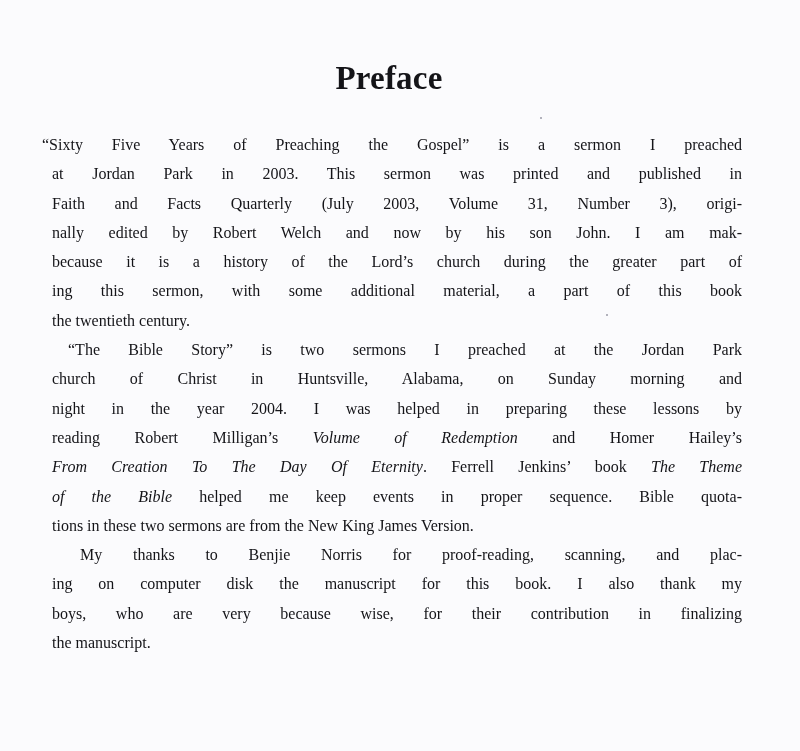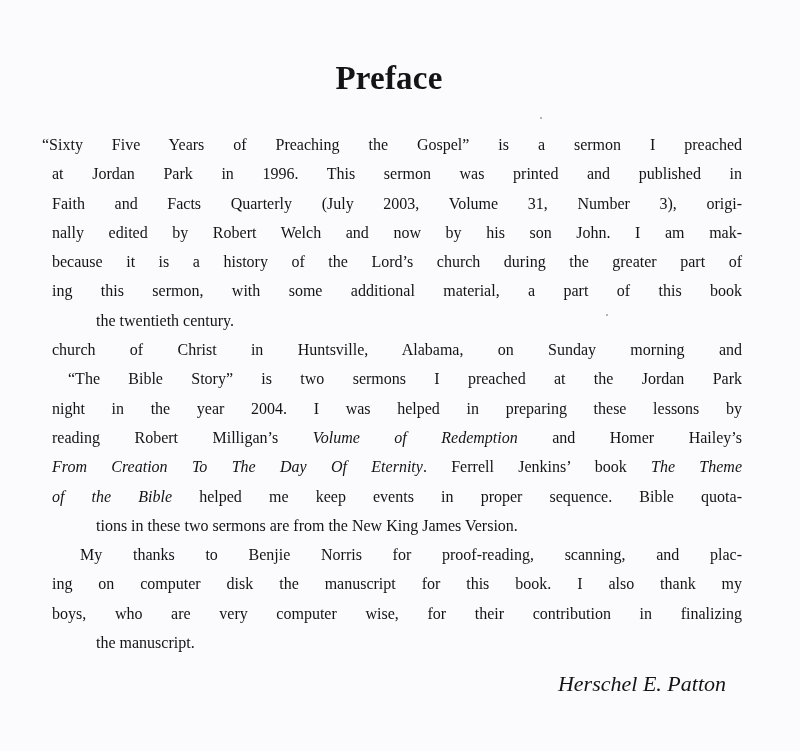--- a/index.html
+++ b/index.html
@@ -43,21 +43,20 @@
     }
     .line {
       display: block;
       white-space: nowrap;
       height: 29.3px;
       text-align: justify;
       text-align-last: justify;
     }
     .line.last {
       text-align-last: left;
-      margin-left: 44px;
     }
     .line.indent-small { padding-left: 16px; }
     .line.indent-large { padding-left: 28px; }
     .line.first-quote { margin-left: -10px; }
     .ital { font-style: italic; }
     .signature {
       position: absolute;
       top: 657px;
       right: 74px;
       font-size: 22px;
@@ -75,43 +74,42 @@
 <body>
 
 <div class="page">
 
   <h1 class="title">Preface</h1>
 
   <div class="body-text">
 
     <div>
       <span class="line first-quote">“Sixty Five Years of Preaching the Gospel” is a sermon I preached</span>
-      <span class="line">at Jordan Park in 1996. This sermon was printed and published in</span>
+      <span class="line">at Jordan Park in 2003. This sermon was printed and published in</span>
       <span class="line">Faith and Facts Quarterly (July 2003, Volume 31, Number 3), origi-</span>
       <span class="line">nally edited by Robert Welch and now by his son John. I am mak-</span>
       <span class="line">because it is a history of the Lord’s church during the greater part of</span>
       <span class="line">ing this sermon, with some additional material, a part of this book</span>
       <span class="line last">the twentieth century.</span>
     </div>
 
     <div>
+      <span class="line indent-small">“The Bible Story” is two sermons I preached at the Jordan Park</span>
       <span class="line">church of Christ in Huntsville, Alabama, on Sunday morning and</span>
-      <span class="line indent-small">“The Bible Story” is two sermons I preached at the Jordan Park</span>
       <span class="line">night in the year 2004. I was helped in preparing these lessons by</span>
       <span class="line"><span>reading Robert Milligan’s </span><span class="ital">Volume of Redemption</span><span> and Homer Hailey’s</span></span>
       <span class="line"><span class="ital">From Creation To The Day Of Eternity</span><span>. Ferrell Jenkins’ book </span><span class="ital">The Theme</span></span>
       <span class="line"><span class="ital">of the Bible</span><span> helped me keep events in proper sequence. Bible quota-</span></span>
       <span class="line last">tions in these two sermons are from the New King James Version.</span>
     </div>
 
     <div>
       <span class="line indent-large">My thanks to Benjie Norris for proof-reading, scanning, and plac-</span>
       <span class="line">ing on computer disk the manuscript for this book. I also thank my</span>
-      <span class="line">boys, who are very computer wise, for their contribution in finalizing</span>
+      <span class="line">boys, who are very because wise, for their contribution in finalizing</span>
       <span class="line last">the manuscript.</span>
     </div>
   </div>
 
-  <div class="signature">Herschel E. Patton</div>
 
   <span class="speck" style="left:540px;top:103px;"></span>
   <span class="speck" style="left:606px;top:300px;"></span>
 </div>
 
 </body></html>

